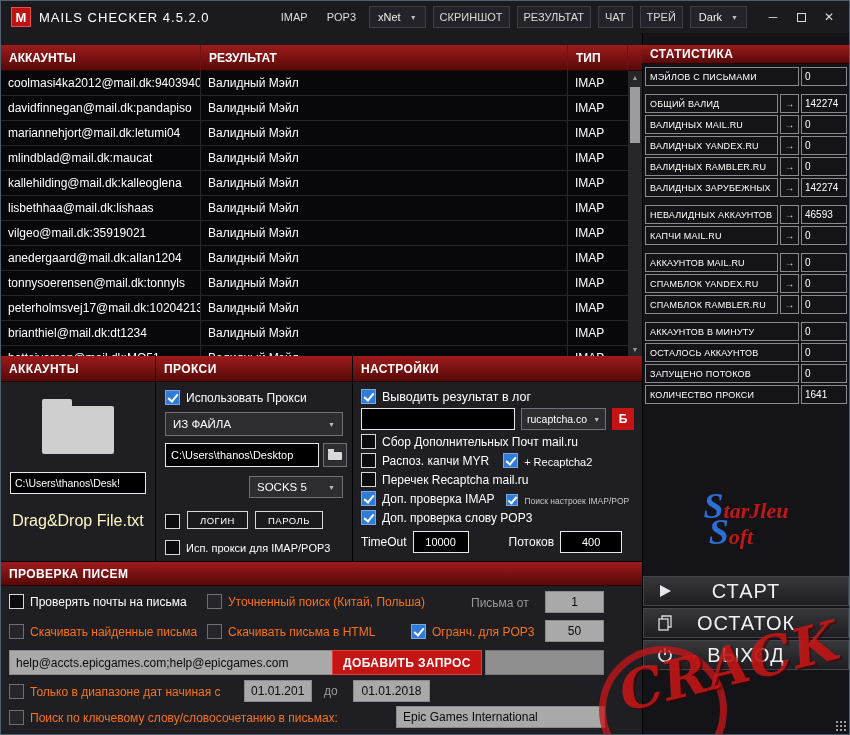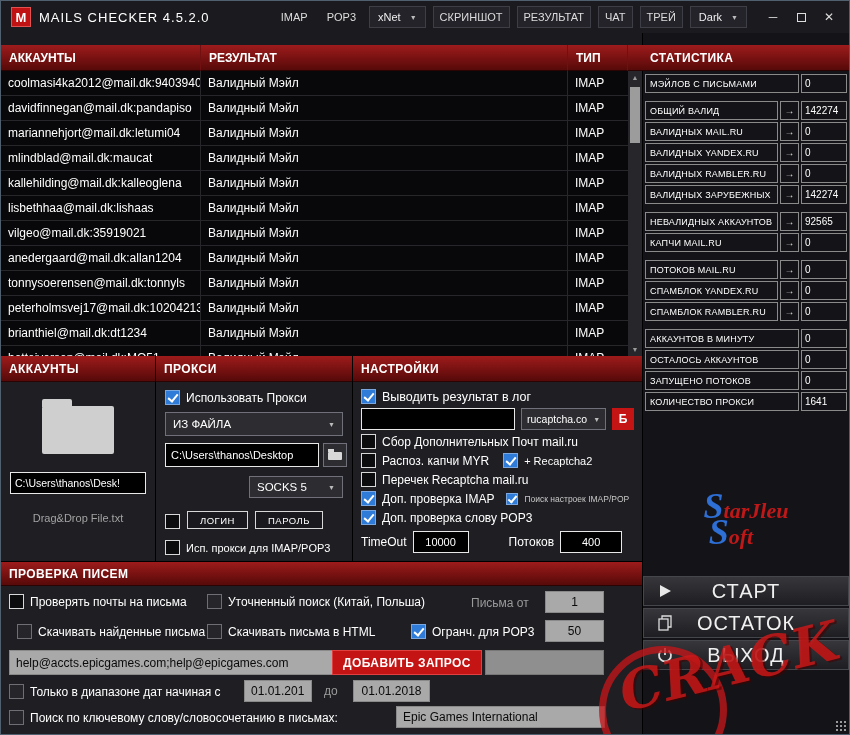--- a/index.html
+++ b/index.html
@@ -41,64 +41,64 @@
   
   .mid-region { position:absolute; top:355px; left:0; width:641px; height:205px; display:flex; }
   .panel { background:#1e1e23; border-right:1px solid #000; display:flex; flex-direction:column; }
   .panel .red-head { height:26px; flex:none; }
   .p-accounts { width:155px; } .p-proxy { width:197px; } .p-settings { width:289px; border-right:none; }
 
   .acc-body { flex:1; display:flex; flex-direction:column; align-items:center; padding-top:16px; }
   .folder-big { position:relative; width:72px; height:48px; background:#cfcfcf; border-radius:2px; margin-top:8px; }
   .folder-big::before { content:""; position:absolute; top:-7px; left:0; width:30px; height:8px; background:#cfcfcf; border-radius:2px 2px 0 0; }
   .acc-path { margin-top:18px; width:136px; height:22px; background:#000; border:1px solid #e8e8e8; color:#fff; font-size:10.5px; display:flex; align-items:center; padding:0 4px; white-space:nowrap; overflow:hidden; }
-  .dragdrop { margin-top:18px; color:#a3a3a3; font-size:11px; }
+  .dragdrop { margin-top:18px; color:#fef9c3; font-size:16px; }
 
   .proxy-body { flex:1; padding:8px 9px; display:flex; flex-direction:column; gap:7px; }
   .cb-row { display:flex; align-items:center; gap:6px; }
   .cb { width:15px; height:15px; border:1px solid #d8d8d8; background:#0c0c0e; flex:none; position:relative; }
   .cb.checked { background:#2f7bd8; border-color:#7aa7e0; }
   .cb.checked::after { content:""; position:absolute; left:4px; top:1px; width:4px; height:8px; border:solid #fff; border-width:0 2px 2px 0; transform:rotate(40deg); }
   .cb.dim { border-color:#6e6e74; background:#26262a; }
   .cb.small { width:12px; height:12px; }
   .cb.small.checked::after { left:3px; top:0; width:3px; height:7px; border-width:0 2px 2px 0; }
   .cb-label { color:#fff; font-size:12px; white-space:nowrap; }
-  .cb-label.dim { color:#ffffff; }
+  .cb-label.dim { color:#f97316; }
   .dropdown { height:24px; background:#2c2c31; border:1px solid #70707a; color:#fff; font-size:11.5px; display:flex; align-items:center; justify-content:space-between; padding:0 7px; }
   .proxy-path-row { display:flex; gap:4px; }
   input.tinput { background:#000; border:1px solid #e8e8e8; color:#fff; font-size:11px; padding:0 5px; font-family:inherit; outline:none; }
   .folder-btn { width:24px; height:24px; background:#2c2c31; border:1px solid #70707a; position:relative; flex:none; }
   .folder-sm { position:absolute; left:4px; top:8px; width:14px; height:8px; background:#d8d8d8; border-radius:1px; }
   .folder-sm::before { content:""; position:absolute; top:-3px; left:0; width:6px; height:3px; background:#d8d8d8; }
   .socks-row { display:flex; justify-content:flex-end; margin-top:2px; }
   .mini-btn { height:18px; border:1px solid #d8d8d8; background:#1a1a1e; color:#fff; font-size:9.5px; display:flex; align-items:center; justify-content:center; padding:0 12px; letter-spacing:.5px; }
   .login-row { display:flex; align-items:flex-end; gap:7px; margin-top:6px; }
 
   .set-body { flex:1; padding:7px 8px 8px; display:flex; flex-direction:column; }
-  .set-row { display:flex; align-items:center; gap:6px; margin-bottom:4px; }
+  .set-row { display:flex; align-items:flex-end; gap:6px; margin-bottom:4px; }
   .red-sq { background:#c41414; color:#fff; font-weight:bold; font-size:12px; display:flex; align-items:center; justify-content:center; }
   .set-label { color:#fff; font-size:12px; }
   .cb-label.tiny { font-size:8.5px; color:#c9c9c9; }
   .timeout-row { display:flex; align-items:center; gap:6px; margin-top:auto; }
 
   
   .check-region { position:absolute; top:560px; left:0; width:641px; height:174px; background:#1e1e23; border-top:1px solid #000; }
   .check-region .red-head { height:24px; }
   .check-body { position:relative; height:150px; }
   .abs { position:absolute; }
   .ginput { background:#a9a9a9; border:1px solid #8a8a8a; color:#0a0a0a; font-size:12px; font-family:inherit; padding:0 6px; outline:none; }
   .ginput.num { text-align:center; }
   .grey-label { color:#9a9a9a; font-size:12px; }
   .add-btn { background:#c41414; color:#fff; font-weight:bold; font-size:12px; letter-spacing:.4px; display:flex; align-items:center; justify-content:center; border:1px solid #e04040; }
   .filler { background:#8f8f8f; border:1px solid #777; }
 
   
   .right-bg { position:absolute; left:641px; top:32px; width:208px; height:702px; background:#141418; border-left:1px solid #000; }
   .stats-region { position:absolute; left:641px; top:44px; width:208px; }
-  .stats-region .red-head { height:26px; }
+  .stats-region .red-head { height:19px; }
   .stats-rows { padding:1px 3px 0; }
   .stat-row { display:flex; gap:2px; height:19px; margin-top:2px; }
   .stat-row.gap { margin-top:8px; }
   .stat-label { flex:1; border:1px solid #8a8a8a; color:#fff; font-size:9px; display:flex; align-items:center; padding:0 4px; white-space:nowrap; overflow:hidden; letter-spacing:.2px; }
   .stat-icon { width:19px; border:1px solid #8a8a8a; color:#ddd; font-size:10px; display:flex; align-items:center; justify-content:center; }
   .stat-value { width:46px; border:1px solid #8a8a8a; color:#fff; font-size:10px; display:flex; align-items:center; padding:0 3px; }
 
   .brand { position:absolute; left:655px; top:487px; width:180px; text-align:center; font-family:"Liberation Serif", serif; font-style:italic; line-height:1; }
   .brand-s { color:#2e6fd6; font-size:36px; font-weight:bold; }
   .brand-red { color:#c01818; font-size:22px; font-weight:bold; }
@@ -331,21 +331,21 @@
         <span class="cb"></span>
         <span class="cb-label">Проверять почты на письма</span>
       </div>
       <div class="cb-row abs" style="left:206px; top:8px;">
         <span class="cb dim"></span>
         <span class="cb-label dim">Уточненный поиск (Китай, Польша)</span>
       </div>
       <div class="grey-label abs" style="left:470px; top:10px;">Письма от</div>
       <input class="ginput num abs" style="left: 544px; top: 5px; width: 59px; height: 22px;" value="1">
 
-      <div class="cb-row abs" style="left:16px; top:38px;">
+      <div class="cb-row abs" style="left:8px; top:38px;">
         <span class="cb dim"></span>
         <span class="cb-label dim">Скачивать найденные письма</span>
       </div>
       <div class="cb-row abs" style="left:206px; top:38px;">
         <span class="cb dim"></span>
         <span class="cb-label dim">Скачивать письма в HTML</span>
       </div>
       <div class="cb-row abs" style="left:410px; top:38px;">
         <span class="cb checked"></span>
         <span class="cb-label dim">Огранч. для POP3</span>
@@ -400,29 +400,29 @@
           <div class="stat-value">0</div>
         </div>
         <div class="stat-row">
           <div class="stat-label">ВАЛИДНЫХ ЗАРУБЕЖНЫХ</div>
           <div class="stat-icon">→</div>
           <div class="stat-value">142274</div>
         </div>
         <div class="stat-row gap">
           <div class="stat-label">НЕВАЛИДНЫХ АККАУНТОВ</div>
           <div class="stat-icon">→</div>
-          <div class="stat-value">92565</div>
+          <div class="stat-value">46593</div>
         </div>
         <div class="stat-row">
           <div class="stat-label">КАПЧИ MAIL.RU</div>
           <div class="stat-icon">→</div>
           <div class="stat-value">0</div>
         </div>
         <div class="stat-row gap">
-          <div class="stat-label">ПОТОКОВ MAIL.RU</div>
+          <div class="stat-label">АККАУНТОВ MAIL.RU</div>
           <div class="stat-icon">→</div>
           <div class="stat-value">0</div>
         </div>
         <div class="stat-row">
           <div class="stat-label">СПАМБЛОК YANDEX.RU</div>
           <div class="stat-icon">→</div>
           <div class="stat-value">0</div>
         </div>
         <div class="stat-row">
           <div class="stat-label">СПАМБЛОК RAMBLER.RU</div>

